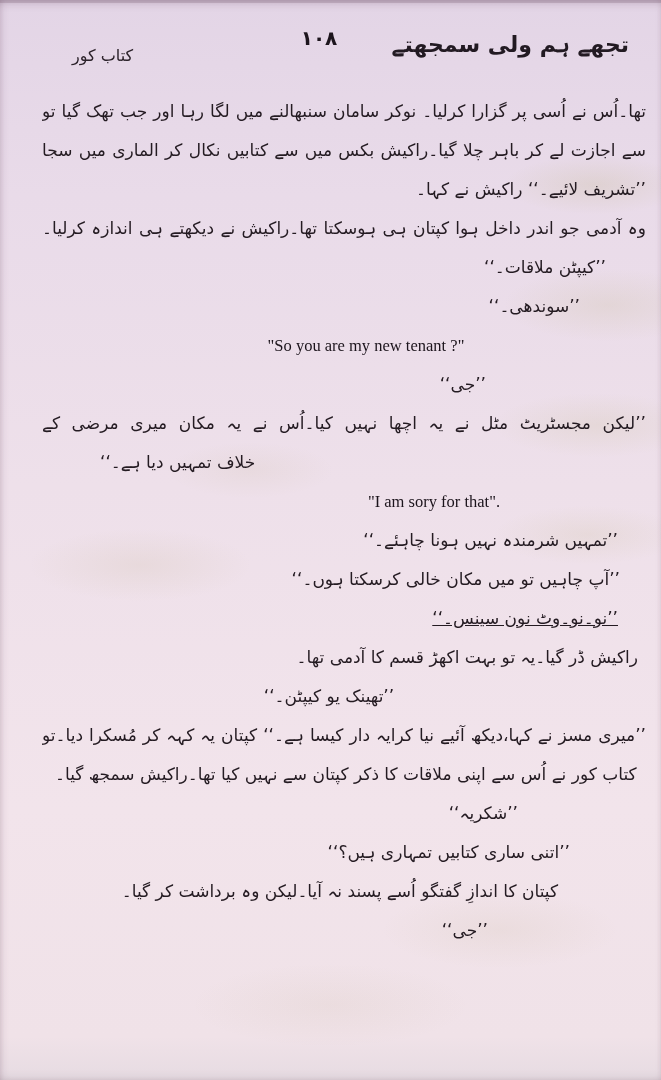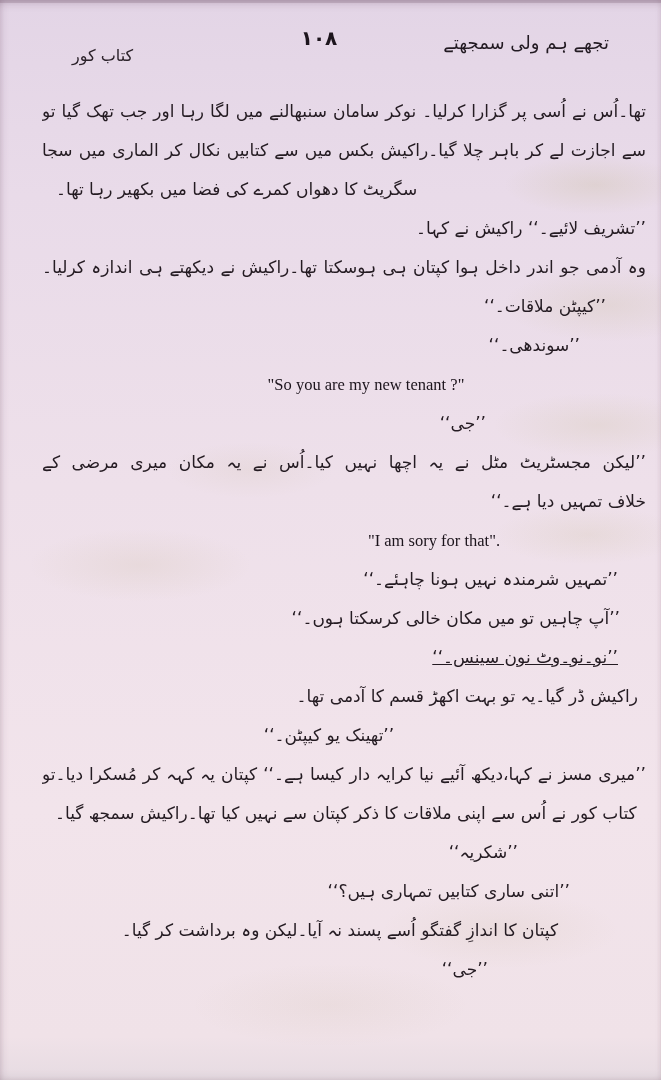--- a/index.html
+++ b/index.html
@@ -31,22 +31,22 @@
       radial-gradient(150px 52px at 608px 305px, rgba(172,162,92,.13), rgba(172,162,92,0) 70%),
       radial-gradient(150px 46px at 598px 425px, rgba(176,166,100,.13), rgba(176,166,100,0) 70%),
       radial-gradient(135px 42px at 588px 535px, rgba(172,160,92,.11), rgba(172,160,92,0) 70%),
       radial-gradient(160px 52px at 140px 565px, rgba(168,150,92,.10), rgba(168,150,92,0) 70%),
       radial-gradient(120px 40px at 250px 470px, rgba(168,150,92,.08), rgba(168,150,92,0) 70%),
       radial-gradient(170px 55px at 500px 930px, rgba(160,140,80,.08), rgba(160,140,80,0) 70%),
       radial-gradient(200px 60px at 330px 1005px, rgba(150,130,70,.06), rgba(150,130,70,0) 70%);
   }
   .header{position:absolute;left:0;top:0;width:100%;height:90px;z-index:2;}
   .hdr-title{
-    position:absolute;right:52px;top:32px;
-    font-size:18px;font-weight:normal;direction:rtl;color:#221a22;
+    position:absolute;right:32px;top:32px;
+    font-size:22px;font-weight:bold;direction:rtl;color:#221a22;
   }
   .hdr-page-number{
     position:absolute;left:289px;top:26px;width:60px;text-align:center;
     font-size:20px;font-weight:bold;letter-spacing:2px;color:#1d151d;
   }
   .hdr-margin-note{
     position:absolute;left:56px;top:46px;
     font-size:16px;direction:rtl;color:#2b222a;margin-left:16px;
   }
   .body{
@@ -65,21 +65,21 @@
     font-family:"Liberation Serif","DejaVu Serif",serif;
     font-size:16.5px;color:#1c141c;
   }
   
   .ln3{padding-left:14px;}
   .ln4{padding-right:116px;}
   .ln7{padding-right:40px;}
   .ln8{padding-right:66px;}
   .ln9{margin-left:44px;}
   .ln10{padding-right:160px;}
-  .ln12{padding-left:58px;text-align:right;}
+  .ln12{padding-left:58px;}
   .ln13{margin-left:180px;margin-right:0;}
   .ln14{padding-right:28px;}
   .ln15{padding-right:26px;}
   .ln16{padding-right:28px;text-decoration:underline;}
   .ln17{padding-right:8px;}
   .ln18{padding-right:30px;text-align:center;}
   .ln20{padding-left:13px;}
   .ln21{padding-right:128px;}
   .ln22{padding-right:76px;}
   .ln23{padding-right:88px;}
@@ -93,21 +93,20 @@
 
   <div class="header">
     <div class="hdr-title">تجھے ہم ولی سمجھتے</div>
     <div class="hdr-page-number">۱۰۸</div>
     <div class="hdr-margin-note">کتاب کور</div>
   </div>
 
   <div class="body">
     <div class="line j">تھا۔اُس نے اُسی پر گزارا کرلیا۔ نوکر سامان سنبھالنے میں لگا رہا اور جب تھک گیا تو راکیش</div>
     <div class="line j">سے اجازت لے کر باہر چلا گیا۔راکیش بکس میں سے کتابیں نکال کر الماری میں سجا رہا تھا اور</div>
-    <div class="line l ln3">سگریٹ کا دھواں کمرے کی فضا میں بکھیر رہا تھا۔</div>
     <div class="line r">’’تشریف لائیے۔‘‘ راکیش نے کہا۔</div>
     <div class="line j">وہ آدمی جو اندر داخل ہوا کپتان ہی ہوسکتا تھا۔راکیش نے دیکھتے ہی اندازہ کرلیا۔</div>
     <div class="line r ln7">’’کیپٹن ملاقات۔‘‘</div>
     <div class="line r ln8">’’سوندھی۔‘‘</div>
     <div class="line eng ln9">"So you are my new tenant ?"</div>
     <div class="line r ln10">’’جی‘‘</div>
     <div class="line j">’’لیکن مجسٹریٹ مٹل نے یہ اچھا نہیں کیا۔اُس نے یہ مکان میری مرضی کے</div>
     <div class="line l ln12">خلاف تمہیں دیا ہے۔‘‘</div>
     <div class="line eng ln13">"I am sory for that".</div>
     <div class="line r ln14">’’تمہیں شرمندہ نہیں ہونا چاہئے۔‘‘</div>

